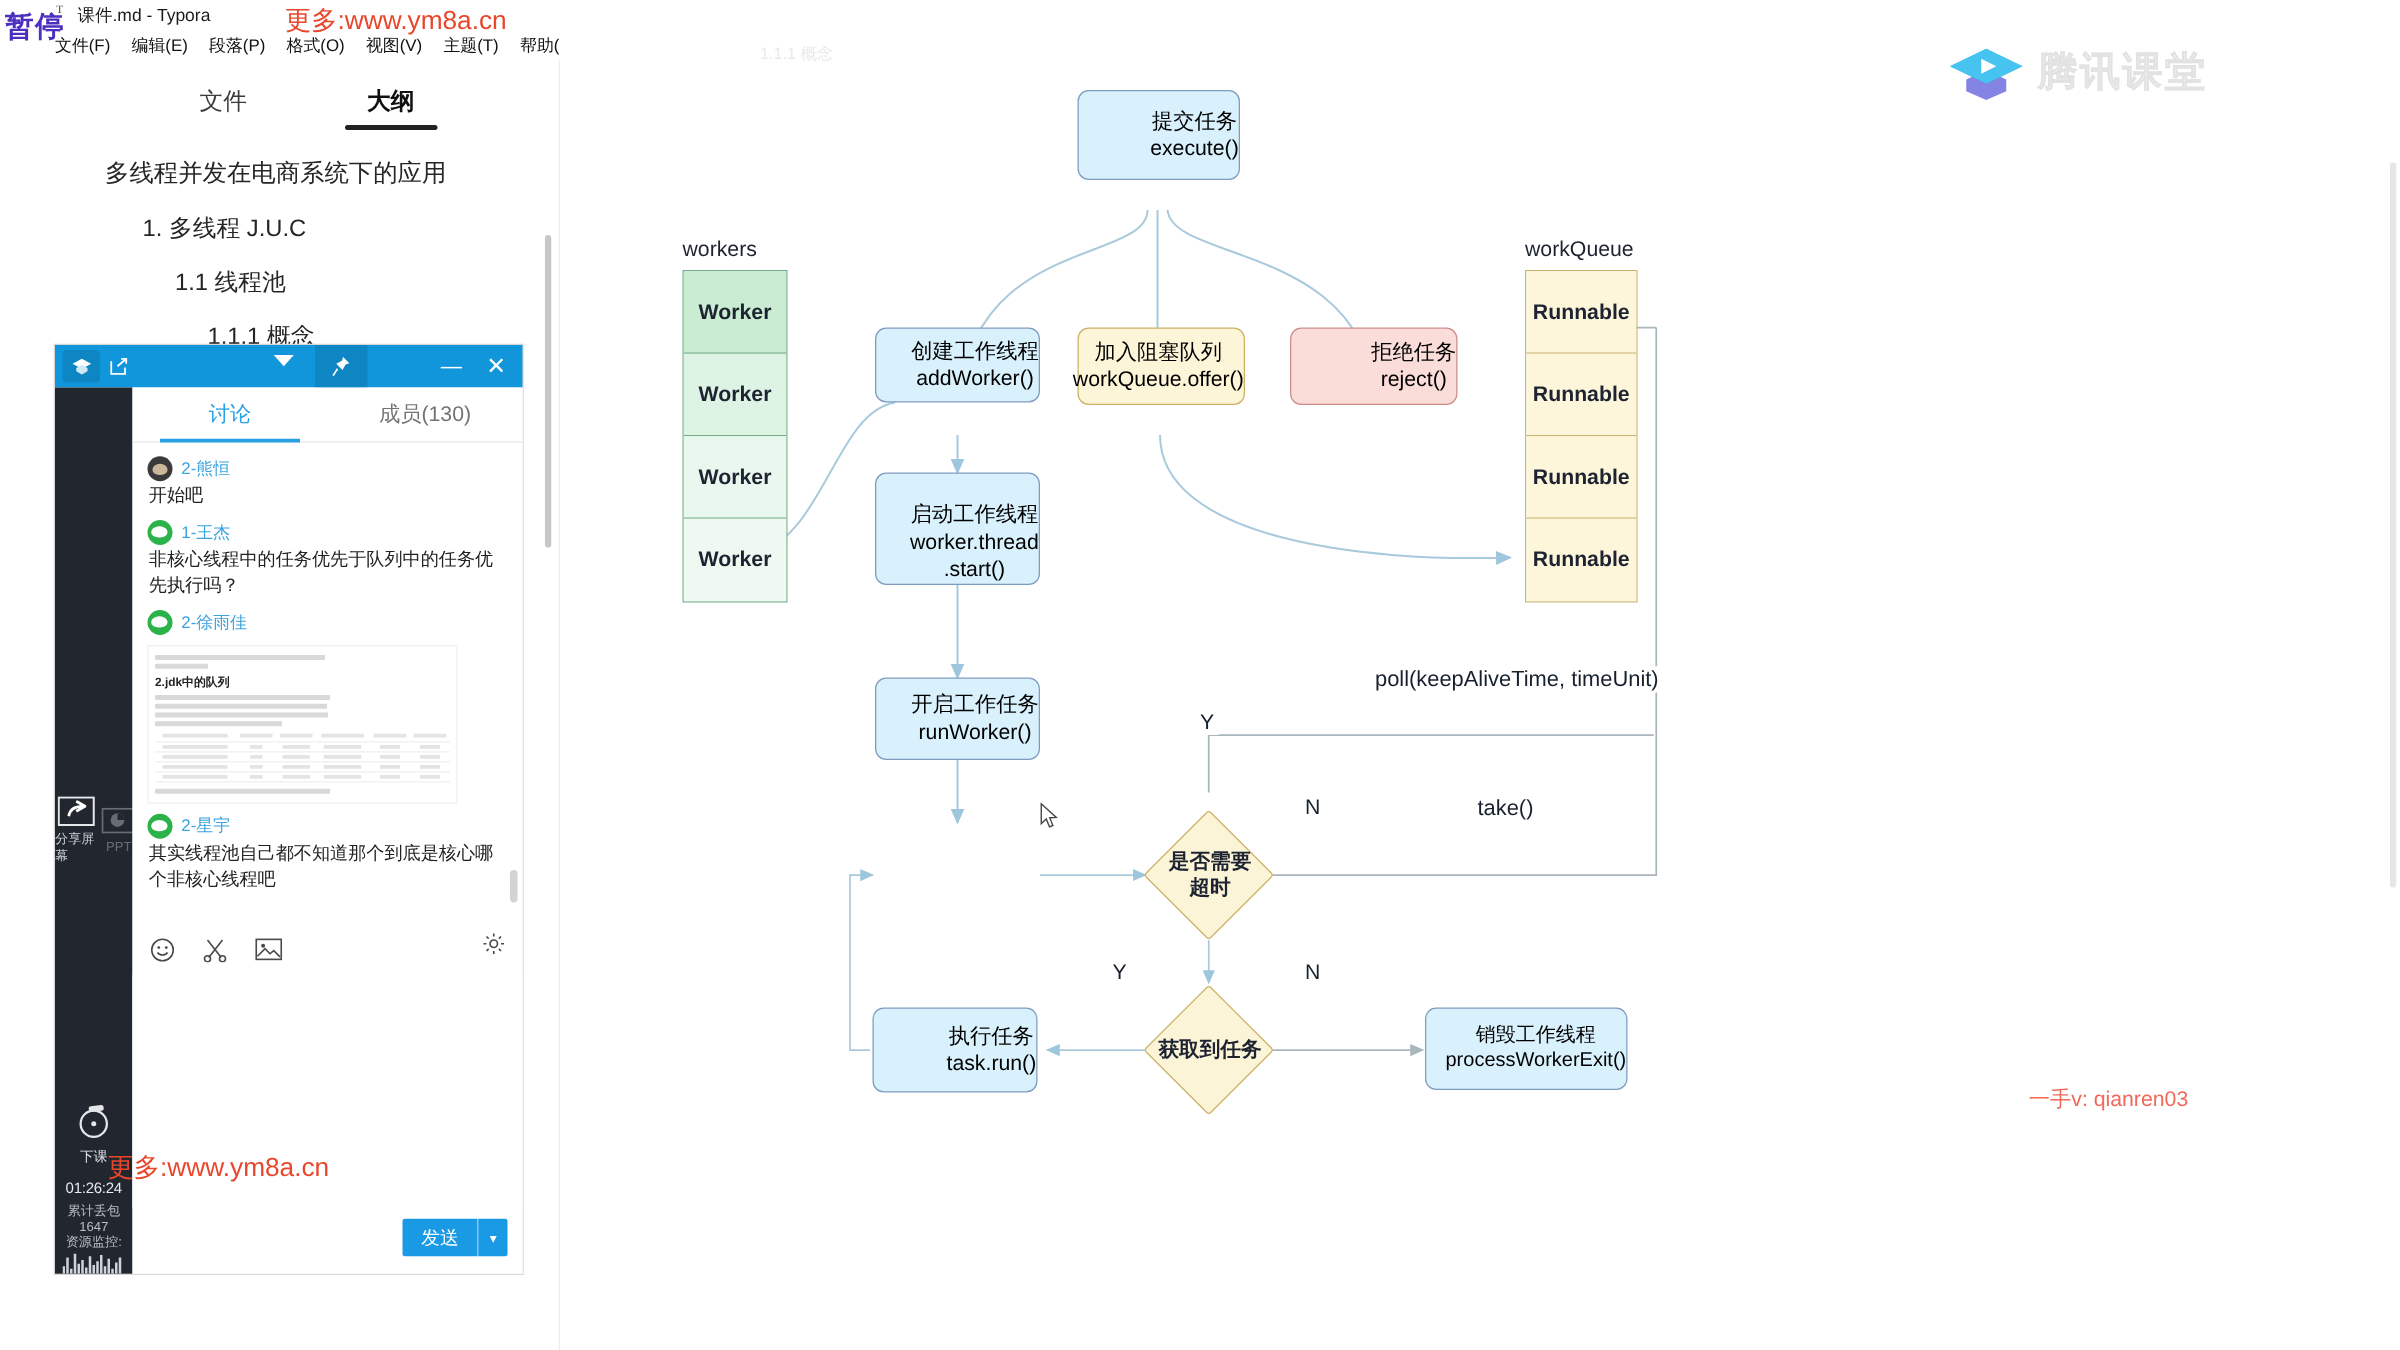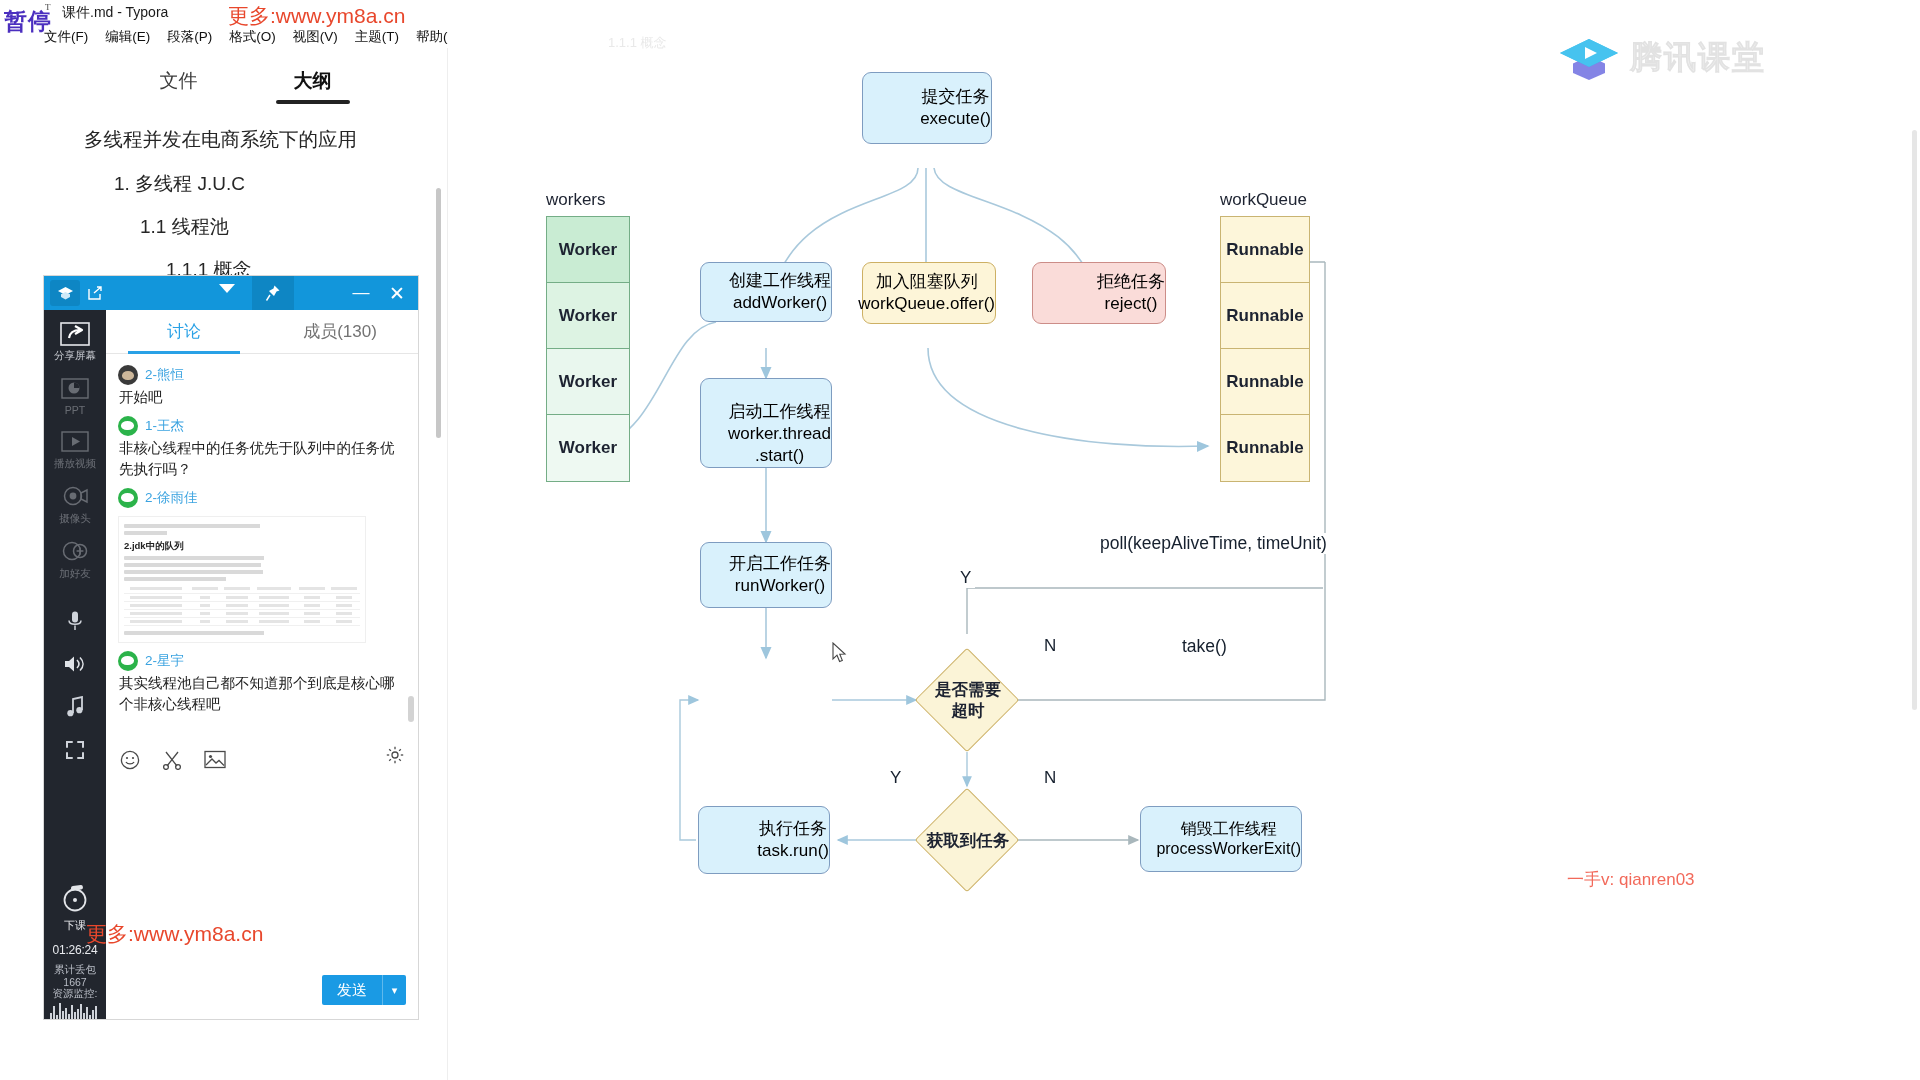--- a/index.html
+++ b/index.html
@@ -102,21 +102,21 @@
     border-left:8px solid transparent;border-right:8px solid transparent;border-top:9px solid #fff; }
   .ke-pin { position:absolute; left:208px; top:0; width:42px; height:34px; background:#0e86c4;
             display:flex; align-items:center; justify-content:center; }
   .ke-min, .ke-close { position:absolute; top:0; height:34px; width:34px; display:flex;
             align-items:center; justify-content:center; color:#fff; font-size:17px; }
   .ke-min { right:40px; } .ke-close { right:4px; font-size:19px; }
 
   .ke-body { position:absolute; left:0; top:34px; width:374px; height:709px; display:flex; }
   .ke-tools {
     width:62px; background:#22262e; height:709px; position:relative;
-    display:flex; flex-direction:column; align-items:center; padding-top:10px;
+    display:flex; flex-direction:row; align-items:center; padding-top:10px;
   }
   .ke-tool { width:62px; display:flex; flex-direction:column; align-items:center; margin-bottom:12px; }
   .ke-tool .ic { width:34px; height:27px; display:flex; align-items:center; justify-content:center; }
   .ke-tool .lb { font-size:10.5px; color:#c9ccd2; margin-top:2px; }
   .ke-tool.dim .ic, .ke-tool.dim .lb { opacity:.42; }
   .ke-tool.mini { margin-bottom:16px; }
   .ke-endclass { position:absolute; bottom:86px; left:0; width:62px; text-align:center; }
   .ke-endclass .lb { font-size:11px; color:#e3e5e9; margin-top:1px; }
   .ke-timer { position:absolute; bottom:62px; left:0; width:62px; text-align:center;
               font-size:12px; color:#e8eaee; letter-spacing:-.2px; }
@@ -207,21 +207,21 @@
   .qcell { height:66px; border-bottom:1.4px solid #c9b472; background:#fdf6da;
            display:flex; align-items:center; justify-content:center;
            font-size:17px; font-weight:700; color:#1d2331; }
   .qcell:last-child { border-bottom:none; }
 
   .edge-label { position:absolute; font-size:17px; color:#16202e; background:#fff; padding:0 4px; }
   .edge-label.big { font-size:17.5px; }
 
   .cursor { position:absolute; width:16px; height:22px; }
 
-  .vwm { position:absolute; left:1119px; top:868px; font-size:17px; color:#f2695a; white-space:nowrap; }
+  .vwm { position:absolute; left:1175px; top:868px; font-size:17px; color:#f2695a; white-space:nowrap; }
 
   svg.flow { position:absolute; left:0; top:0; width:1472px; height:1080px; pointer-events:none; }
 </style>
 </head>
 <body>
 
 <div id="root">
 
   <div class="typora-win">
 
@@ -575,21 +575,21 @@
             <circle cx="15" cy="17" r="10.5" fill="none" stroke="#e3e5e9" stroke-width="1.8"></circle>
             <circle cx="15" cy="17" r="2" fill="#e3e5e9"></circle>
             <rect x="11" y="2.5" width="12" height="4.5" rx="2" fill="#e3e5e9" transform="rotate(-6 17 5)"></rect>
           </svg>
           <div class="lb">下课</div>
         </div>
 
         <div class="ke-timer">01:26:24</div>
         <div class="ke-loss">
           <span>累计丢包</span><br>
-          <span>1667</span>
+          <span>1647</span>
         </div>
         <div class="ke-res">资源监控:</div>
         <div class="ke-wave">
           <i style="height:6px"></i>
             <i style="height:13px"></i>
             <i style="height:4px"></i>
             <i style="height:16px"></i>
           <i style="height:8px"></i>
             <i style="height:11px"></i>
             <i style="height:5px"></i>

